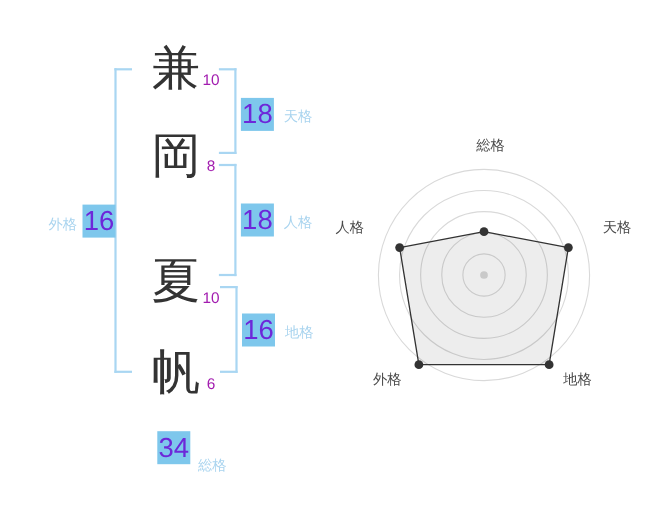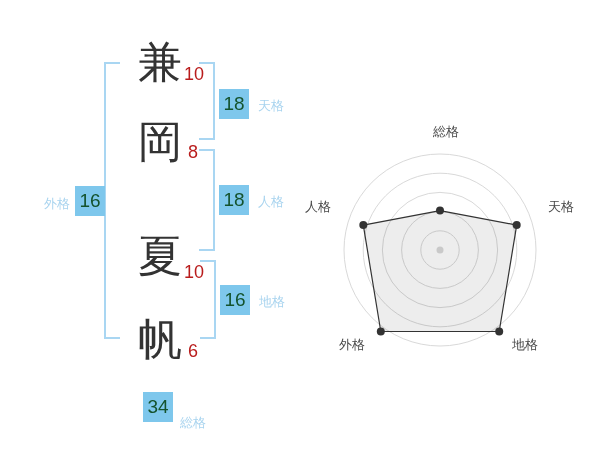--- a/index.html
+++ b/index.html
@@ -5,37 +5,37 @@
   html,body{margin:0;padding:0;background:#fff;}
   #stage{
     position:relative;width:600px;height:470px;background:#ffffff;overflow:hidden;
     font-family:"Liberation Sans","DejaVu Sans",sans-serif;
   }
   .kanji{
     position:absolute;left:136px;width:48px;height:48px;line-height:48px;
     text-align:center;font-size:44px;color:#333;font-weight:500;
   }
   .strokes{
-    position:absolute;font-size:18px;color:#b91c1c;
+    position:absolute;font-size:14px;color:#a21caf;
   }
   .bracket{position:absolute;}
   .bracket.left{
     left:104px;top:62px;width:14px;height:273px;
     border-left:2px solid #a9d6f2;border-top:2px solid #a9d6f2;border-bottom:2px solid #a9d6f2;
   }
   .bracket.right{
     left:199px;width:14px;
     border-right:2px solid #a9d6f2;border-top:2px solid #a9d6f2;border-bottom:2px solid #a9d6f2;
   }
   .bracket.r1{top:62px;height:74px;}
   .bracket.r2{top:149px;height:98px;}
   .bracket.r3{top:260px;height:75px;left:200px;}
   .badge{
-    position:absolute;width:30px;height:30px;background:#7ec7ec;color:#14532d;
-    font-size:19px;display:flex;align-items:center;justify-content:center;
+    position:absolute;width:30px;height:30px;background:#7ec7ec;color:#6d28d9;
+    font-size:25px;display:flex;align-items:center;justify-content:center;
   }
   .kaku-label{
     position:absolute;font-size:13px;color:#a9d4ef;
   }
   #radar{position:absolute;left:295px;top:112px;}
 </style>
 </head>
 <body>
 
 <div id="stage">

